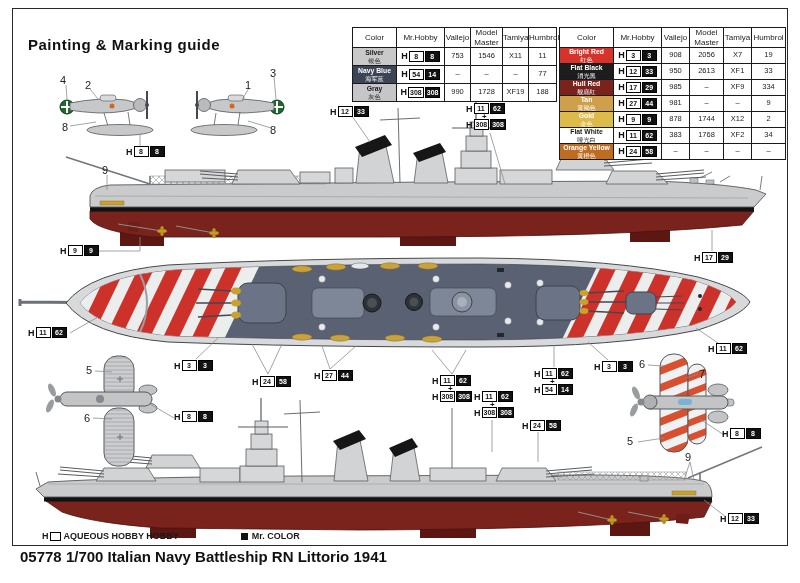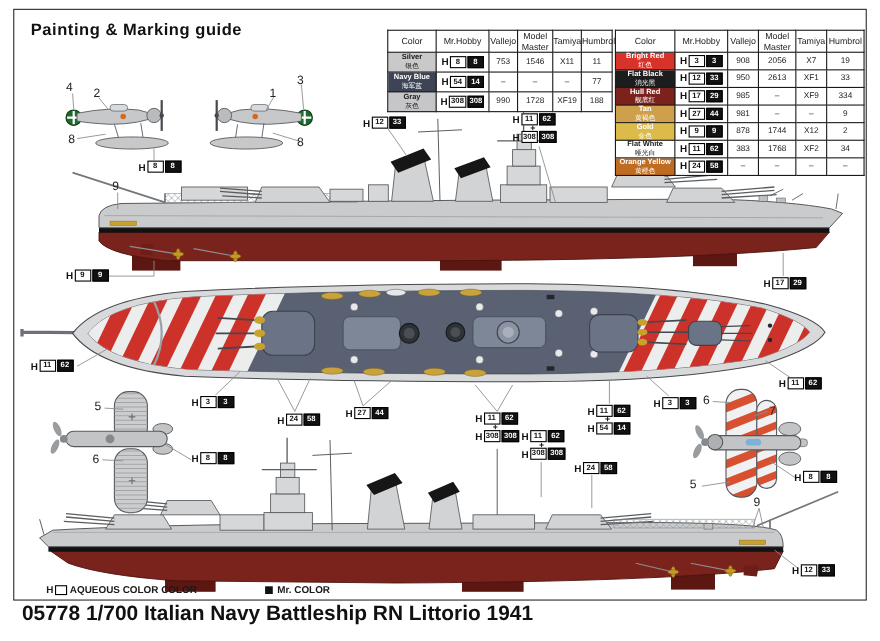--- a/index.html
+++ b/index.html
@@ -1,21 +1,21 @@
 <!DOCTYPE html>
 <html><head>
 <meta charset="utf-8">
 <style>
   html,body{margin:0;padding:0;background:#fff;}
   #page{position:relative;width:800px;height:583px;background:#fff;overflow:hidden;
         font-family:"Liberation Sans",sans-serif;}
   .frame{position:absolute;left:12px;top:8px;width:774px;height:536px;border:1px solid #2a2a2a;}
   .title{position:absolute;left:28px;top:16px;z-index:4;}
   .title .cn{font-size:14px;font-weight:bold;letter-spacing:3px;color:#111;}
-  .title .en{font-size:15px;font-weight:bold;color:#111;margin-top:3px;letter-spacing:.5px;}
+  .title .en{font-size:15px;font-weight:bold;color:#111;margin-top:20px;letter-spacing:.5px;}
 
   table.ptable{position:absolute;border-collapse:collapse;background:#fff;z-index:4;table-layout:fixed;}
   #ptable-0{left:352px;top:27px;width:204px;}
   #ptable-1{left:559px;top:27px;width:227px;}
   .ptable th,.ptable td{border:1px solid #1a1a1a;text-align:center;vertical-align:middle;
       padding:0;font-size:7.5px;line-height:1.15;color:#222;}
   .ptable th{font-weight:normal;font-size:8px;height:19px;}
   #ptable-0 td{height:17px;}
   #ptable-1 td{height:15px;}
   td.swatch .en{font-size:6.8px;font-weight:bold;}
@@ -31,21 +31,21 @@
   .callout{position:absolute;display:flex;flex-direction:column;align-items:flex-start;}
   .chip{display:inline-flex;align-items:center;gap:1px;}
   .chip .H{font-size:9px;font-weight:bold;color:#111;}
   .plus{font-size:8px;font-weight:bold;line-height:5px;color:#111;margin-left:16px;}
   .plabel{position:absolute;font-size:11px;color:#222;z-index:5;}
 
   .legend{position:absolute;left:42px;top:531px;display:flex;align-items:center;z-index:4;
       font-size:9px;font-weight:bold;color:#1a1a1a;}
   .legend .wb{min-width:7px;height:7px;line-height:7px;margin:0 3px 0 1px;}
   .legend .sq{display:inline-block;width:7px;height:7px;background:#111;margin:0 4px 0 62px;}
-  .footer{position:absolute;left:20px;top:548px;font-size:19px;font-weight:bold;color:#111;z-index:4;}
+  .footer{position:absolute;left:20px;top:548px;font-size:15px;font-weight:bold;color:#111;z-index:4;}
   #art{position:absolute;left:0;top:0;z-index:1;}
 </style>
 </head>
 <body>
 
 <div id="page">
   <div class="frame"></div>
 
   <div class="title">
     <div class="en">Painting &amp; Marking guide</div>
@@ -727,19 +727,19 @@
       <div class="plabel" style="left: 84px; top: 412px;">6</div>
       <div class="plabel" style="left: 639px; top: 358px;">6</div>
       <div class="plabel" style="left: 699px; top: 368px;">7</div>
       <div class="plabel" style="left: 627px; top: 435px;">5</div>
       <div class="plabel" style="left: 685px; top: 451px;">9</div>
     </div>
 
   <div class="legend">
     <span class="H">H</span>
     <span class="wb"></span>
-    <span>AQUEOUS COLOR COLOR</span>
+    <span>AQUEOUS HOBBY HOBBY</span>
     <span class="sq"></span>
     <span>Mr. COLOR</span>
   </div>
 
   <div class="footer">05778 1/700 Italian Navy Battleship RN Littorio 1941</div>
 </div>
 
 </body></html>

